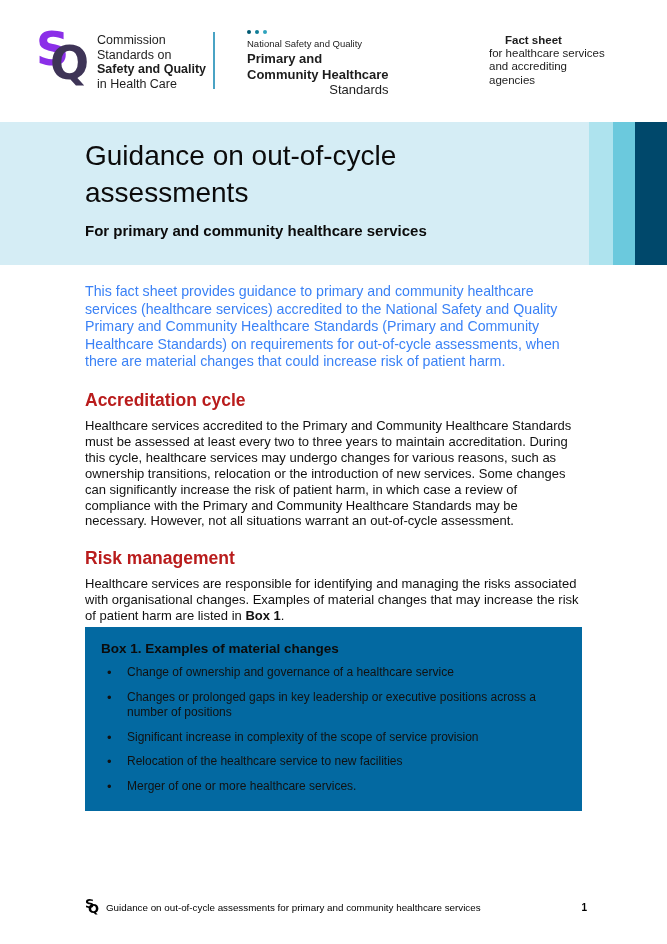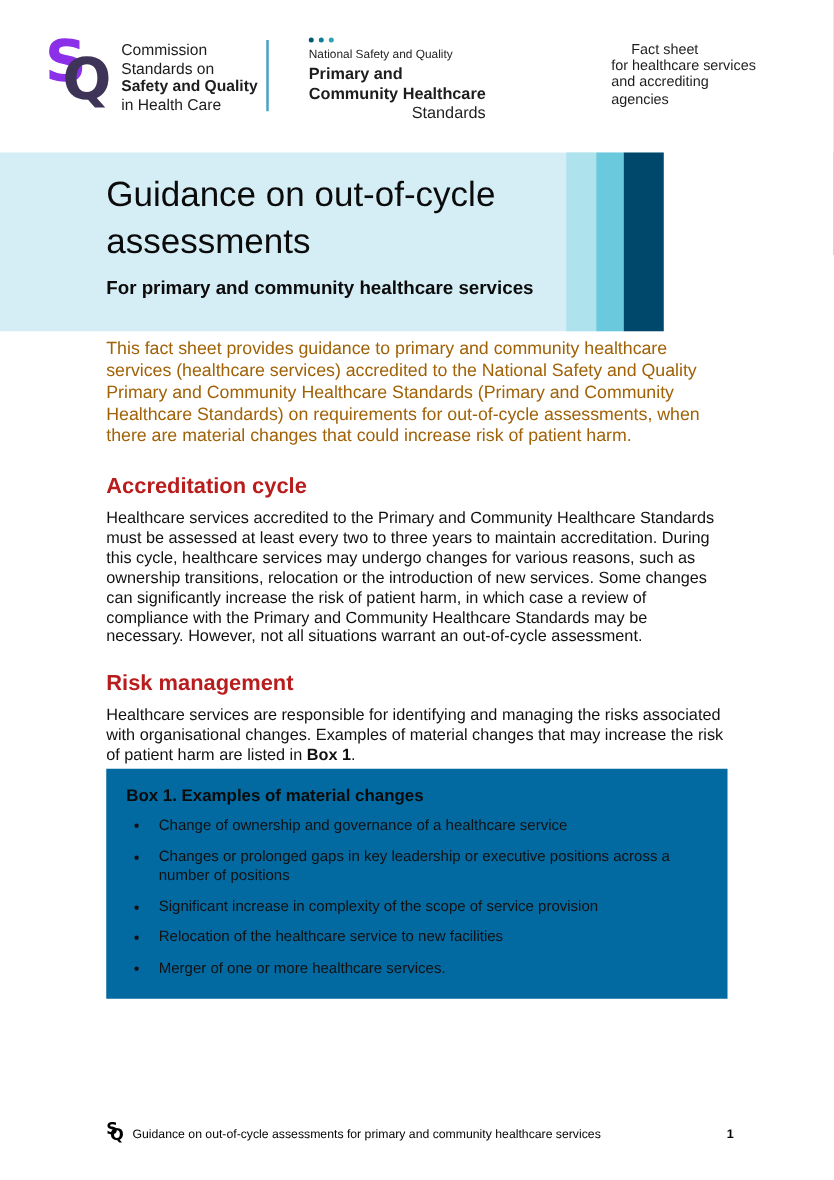--- a/index.html
+++ b/index.html
@@ -25,34 +25,34 @@
   .standards-block { position:absolute; left:247px; top:30px; color:#1d1d1d; }
   .dots { display:flex; gap:4px; margin-bottom:4px; }
   .dots i { width:4px; height:4px; border-radius:50%; display:block; }
   .dots i:nth-child(1){ background:#005972; }
   .dots i:nth-child(2){ background:#0f7d97; }
   .dots i:nth-child(3){ background:#2fa3bd; }
   .standards-eyebrow { font-size:9.5px; margin-bottom:2px; }
   .standards-title { font-weight:bold; font-size:13px; line-height:15.5px; }
   .standards-suffix { font-size:13px; line-height:15.5px;text-align:right; }
   .factsheet-block { position:absolute; left:489px; top:34px; font-size:11.5px; line-height:13.2px; color:#1d1d1d; }
-  .factsheet-block .bold { font-weight:normal;padding-left:16px; }
+  .factsheet-block .bold { font-weight:bold;padding-left:16px; }
 
   
-  .banner { position:absolute; top:122px; left:0; width:531px; height:143px; background:#d5edf5; }
+  .banner { position:absolute; top:122px; left:0; width:667px; height:143px; background:#d5edf5; }
   .banner-title { position:absolute; left:85px; top:15px; font-size:28px; line-height:37px; font-weight:400; color:#0b0b0b; max-width:380px; }
   .banner-subtitle { position:absolute; left:85px; top:100px; font-size:15px; font-weight:bold; color:#0b0b0b; }
   .stripe { position:absolute; top:0; height:143px; }
   .stripe.light { right:54px; width:24px; background:#aee3ee; }
   .stripe.mid   { right:32px; width:22px; background:#6bc9dd; }
   .stripe.dark  { right:0;    width:32px; background:#00486b; }
 
   
   .content { position:absolute; top:265px; left:85px; width:497px; }
-  .intro { margin-top:6px; font-size:14.2px; line-height:17.6px; color:#a16207; }
+  .intro { margin-top:18px; font-size:14.2px; line-height:17.6px; color:#3b82f6; }
   h2.section-heading { font-size:17.5px; font-weight:bold; color:#b91c1c; margin-top:19px; margin-bottom:7px; }
   p.body-text { font-size:13px; line-height:15.9px; color:#111; }
   .risk-para .bold { font-weight:bold; }
   .spacer-risk { margin-top:21px; }
 
   
   .box1 { margin-top:3px; background:#0369a1; padding:14px 16px 16px 16px; }
   .box1-title { font-size:13.5px; font-weight:bold; margin-bottom:9px; color:#0b0b0b; }
   .box1 ul { list-style:none; }
   .box1 li { position:relative; padding-left:26px; font-size:12px; line-height:15.6px; margin-top:9px; }

